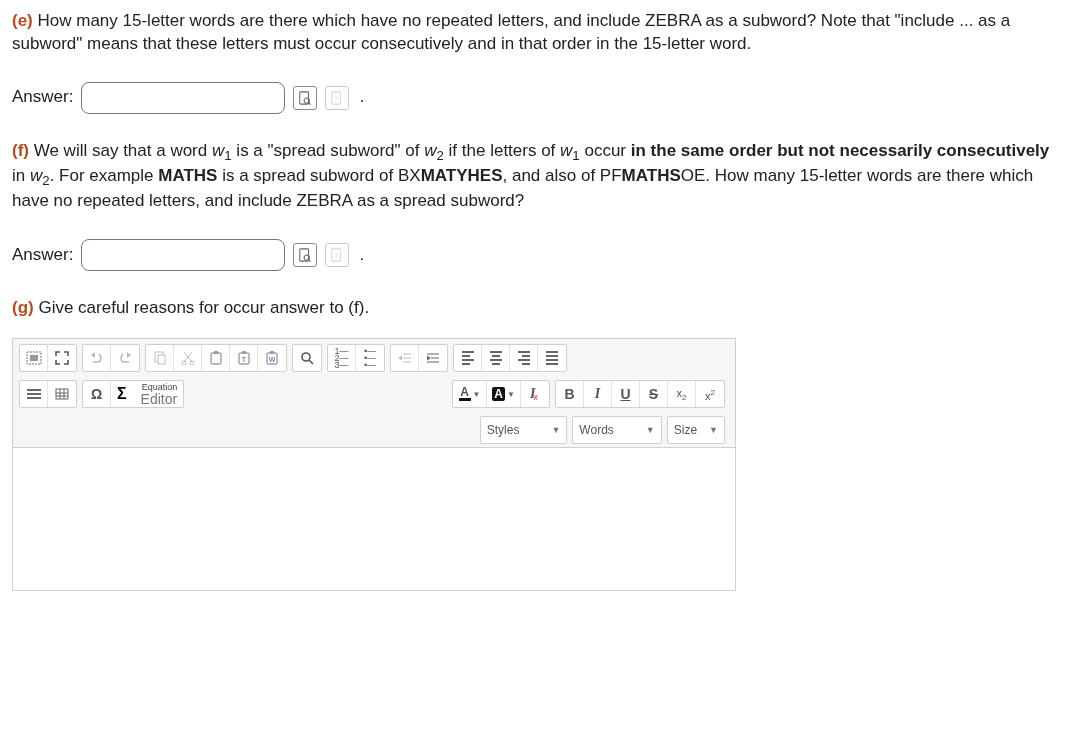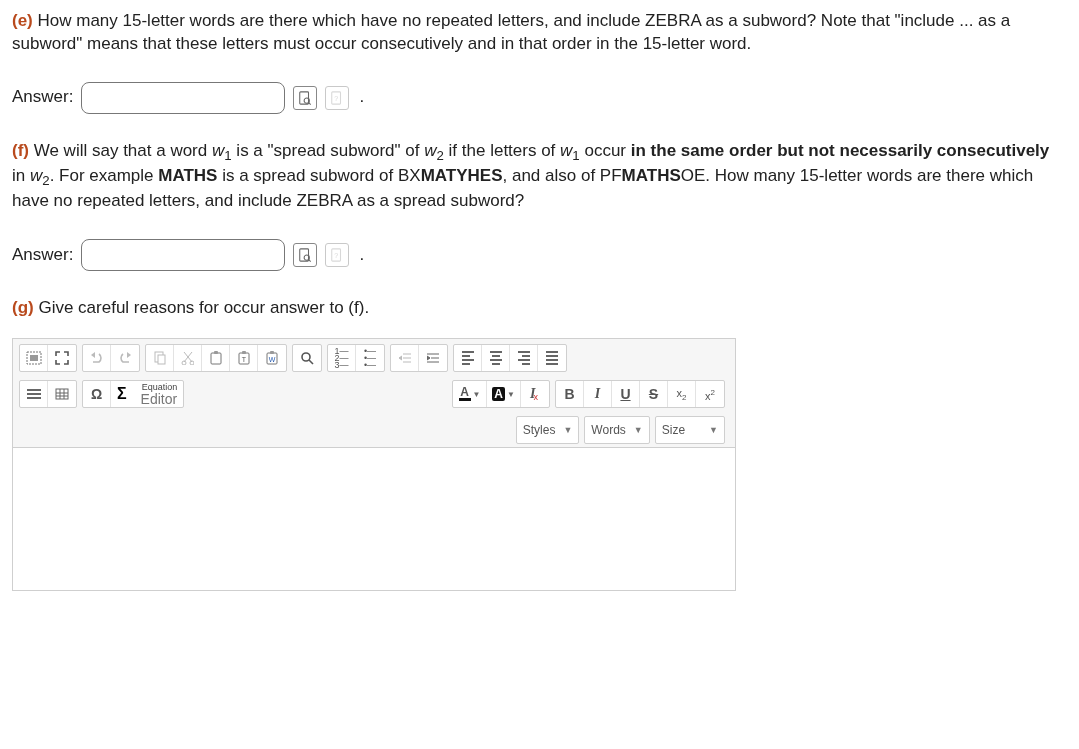--- a/index.html
+++ b/index.html
@@ -83,21 +83,21 @@
   .eq-btn .eq-top { font-size: 9px; color: #444; }
   .eq-btn .eq-bot { font-size: 14px; color: #777; }
 
   .tb-select {
     height: 26px;
     border: 1px solid #cfcfcf;
     background: #fff;
     border-radius: 2px;
     display: inline-flex; align-items: center;
     padding: 0 6px;
-    gap: 6px;
+    gap: 30px;
     font-size: 12px; color: #555;
     cursor: pointer;
     position: relative;
   }
   .tb-select .caret { font-size: 9px; color: #777; margin-left: 2px; }
 
   .editor-area {
     background: #fff;
     min-height: 130px;
     border-top: 1px solid #cfcfcf;
@@ -411,21 +411,21 @@
   <div class="toolbar-row">
     <div class="row3-right">
       <span class="tb-select">
         <span>Styles</span>
           <span class="caret">▼</span>
       </span>
       <span class="tb-select">
         <span>Words</span>
           <span class="caret">▼</span>
       </span>
-      <span class="tb-select" style="gap:22px">
+      <span class="tb-select" style="gap:10px">
         <span>Size</span>
           <span class="caret">▼</span>
       </span>
     </div>
   </div>
 
   <div class="editor-area" contenteditable="true" style=""></div>
 
 </div>
 

